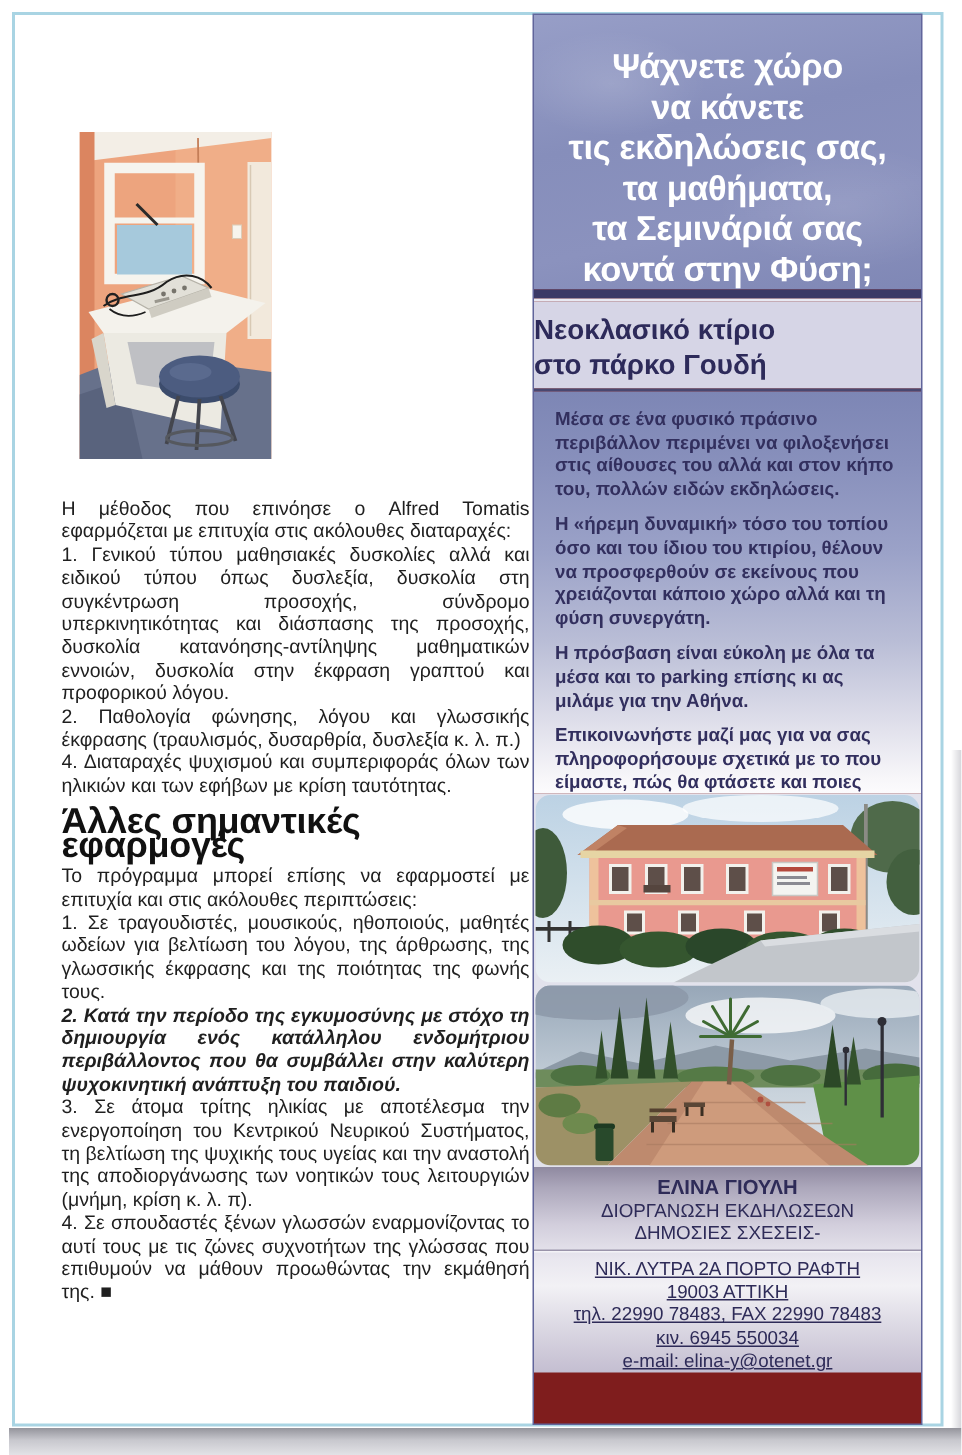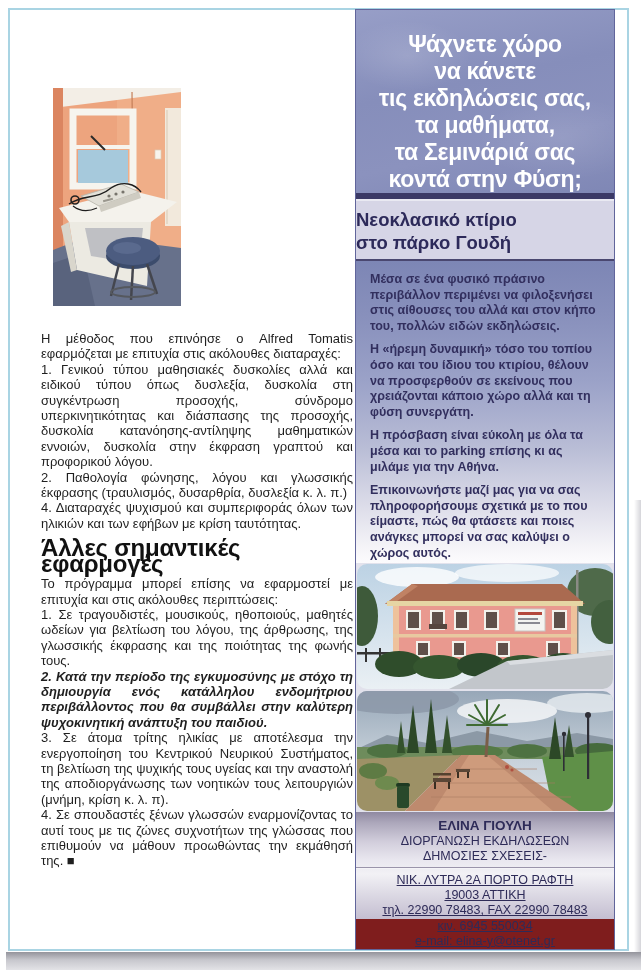--- a/index.html
+++ b/index.html
@@ -58,32 +58,32 @@
   .rp-header .hl{font-size:23px;line-height:27px;font-weight:bold;letter-spacing:-0.3px;}
   .rp-darkband{height:6px;background:#3B3966;}
   .rp-lightline{height:2px;background:#E9E9F2;}
   .rp-subtitle{
     height:58px;background:#D6D5E6;color:#2D2A5A;
     padding-top:7px;box-sizing:border-box;
   }
   .rp-subtitle .sl{font-size:18.5px;line-height:23px;font-weight:bold;}
   .rp-darkline{height:2px;background:#4A4770;}
   .rp-body{
-    height:302px;box-sizing:border-box;
+    height:268px;box-sizing:border-box;
     padding:11px 11px 0 14px;
     background:linear-gradient(180deg,#7D86B5 0%,#8890BC 18%,#9BA2C8 40%,#B9BDD6 62%,#DEDEEA 82%,#F7F6F9 96%,#FCFBFD 100%);
     color:#322F5E;
   }
   .rp-body p{margin:0 0 8px 0;font-size:12.5px;line-height:15.6px;font-weight:bold;}
   .photo-wrap{background:#E2E2EC;padding:1px;box-sizing:border-box;}
   .photo-wrap.ph1{height:127px;}
   .photo-wrap.ph2{height:122px;}
   .photo-wrap svg{display:block;width:100%;height:100%;border-radius:10px;}
   .rp-contact{
-    height:107px;box-sizing:border-box;text-align:center;color:#2E2B58;
+    height:137px;box-sizing:border-box;text-align:center;color:#2E2B58;
     background:linear-gradient(180deg,#8F89A0 0%,#ACA7BB 10%,#D2CEDC 28%,#E9E7EF 45%,#F2F1F5 58%,#DBD8E3 78%,#C4BED1 100%);
     padding-top:6px;
   }
   .contact-name{font-size:13.5px;font-weight:bold;line-height:16px;}
   .contact-role{font-size:12.5px;line-height:14.5px;}
   .contact-divider{height:0;border-top:1px solid #F4F3F7;margin:5px 0 4px 0;box-shadow:0 -1px 0 #9a94aa;}
   .contact-addr{font-size:12.5px;line-height:15.2px;text-decoration:underline;}
 </style>
 </head>
 <body>

